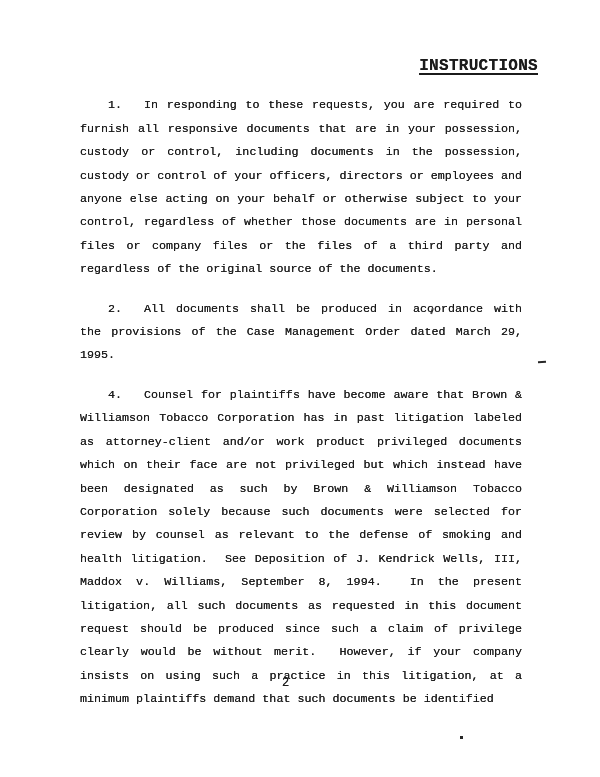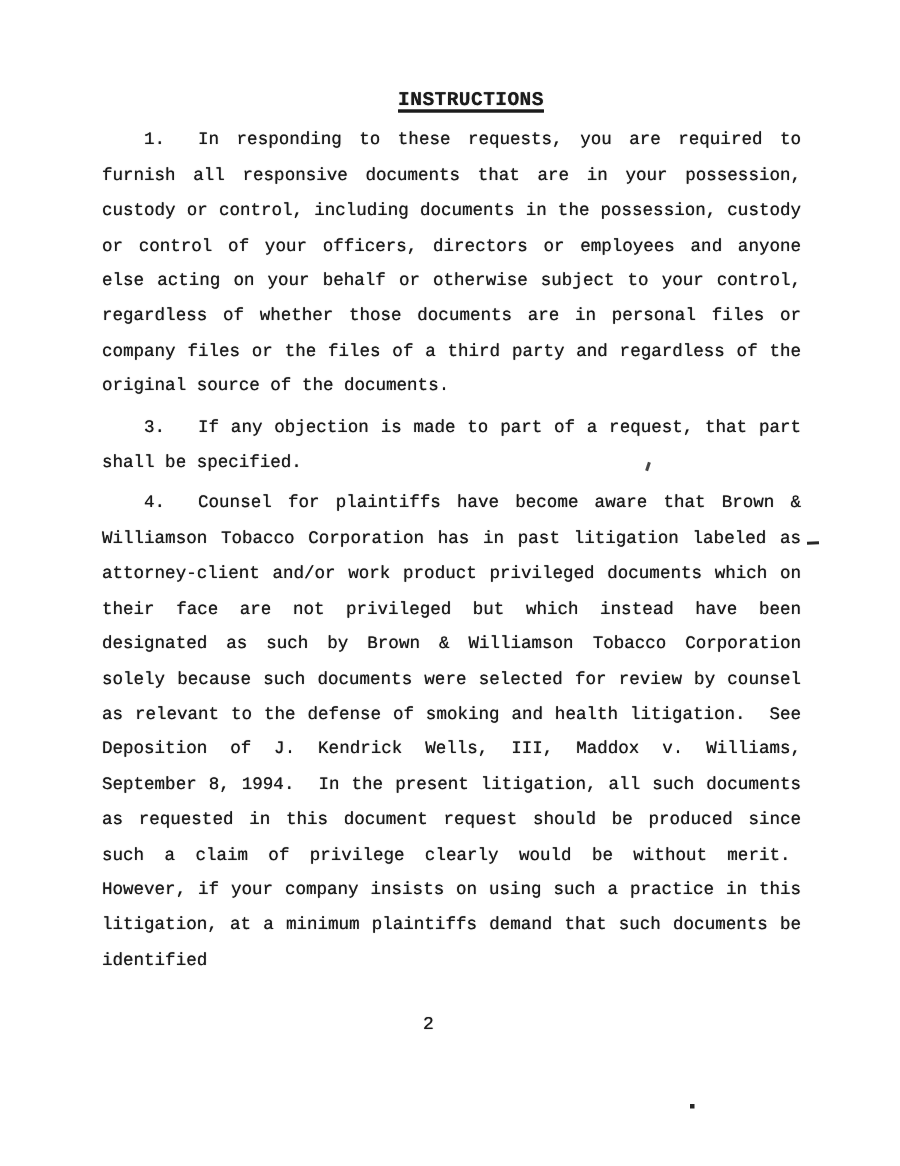--- a/index.html
+++ b/index.html
@@ -20,33 +20,33 @@
     position: absolute;
     left: 64px;
     top: 55px;
     width: 474px;
     font-size: 11.7px;
     line-height: 23.4px;
     text-shadow: 0 0 0.55px rgba(15,15,15,0.85);
   }
   .title {
     margin: 0 0 0 26px;
-    font-size: 13px;
+    font-size: 16px;
     font-weight: bold;
     line-height: 23.4px;
-    text-align: center;
+    text-align: right;
     letter-spacing: 0.3px;
   }
   .title .u {
     text-decoration: underline;
     text-decoration-thickness: 2px;
     text-underline-offset: 2.5px;
   }
   .para {
-    margin: 4px;
+    margin: 16px;
     text-align: justify;
     text-indent: 28px;
   }
   .num {
     margin-right: 22px;
   }
   .u {
     text-decoration-thickness: 1.5px;
     text-underline-offset: 2px;
   }
@@ -84,20 +84,20 @@
     height: 3px;
   }
 </style>
 </head>
 <body>
 
 <div class="sheet">
   <div class="text-block">
     <h1 class="title"><span class="u">INSTRUCTIONS</span></h1>
     <p class="para"><span class="num">1.</span><span>In responding to these requests, you are required to furnish all responsive documents that are in your possession, custody or control, including documents in the possession, custody or control of your officers, directors or employees and anyone else acting on your behalf or otherwise subject to your control, regardless of whether those documents are in personal files or company files or the files of a third party and regardless of the original source of the documents.</span></p>
-    <p class="para"><span class="num">3.</span><span>If any objection is made to part of a request, that part shall be specified.</span></p>
+    <p class="para"><span class="num">2.</span><span>All documents shall be produced in accordance with the provisions of the Case Management Order dated March 29, 1995.</span></p>
     <p class="para"><span class="num">4.</span><span>Counsel for plaintiffs have become aware that Brown &amp; Williamson Tobacco Corporation has in past litigation labeled as attorney-client and/or work product privileged documents which on their face are not privileged but which instead have been designated as such by Brown &amp; Williamson Tobacco Corporation solely because such documents were selected for review by counsel as relevant to the defense of smoking and health litigation.&nbsp; </span><span class="u">See</span><span> Deposition of J. Kendrick Wells, III, </span><span class="u">Maddox v. Williams</span><span>, September 8, 1994.&nbsp; In the present litigation, all such documents as requested in this document request should be produced since such a claim of privilege clearly would be without merit.&nbsp; However, if your company insists on using such a practice in this litigation, at a minimum plaintiffs demand that such documents be identified</span></p>
   </div>
   <div class="page-number">2</div>
   <div class="artifact artifact-dash"></div>
   <div class="artifact artifact-tick"></div>
   <div class="artifact artifact-dot"></div>
 </div>
 
 </body></html>

